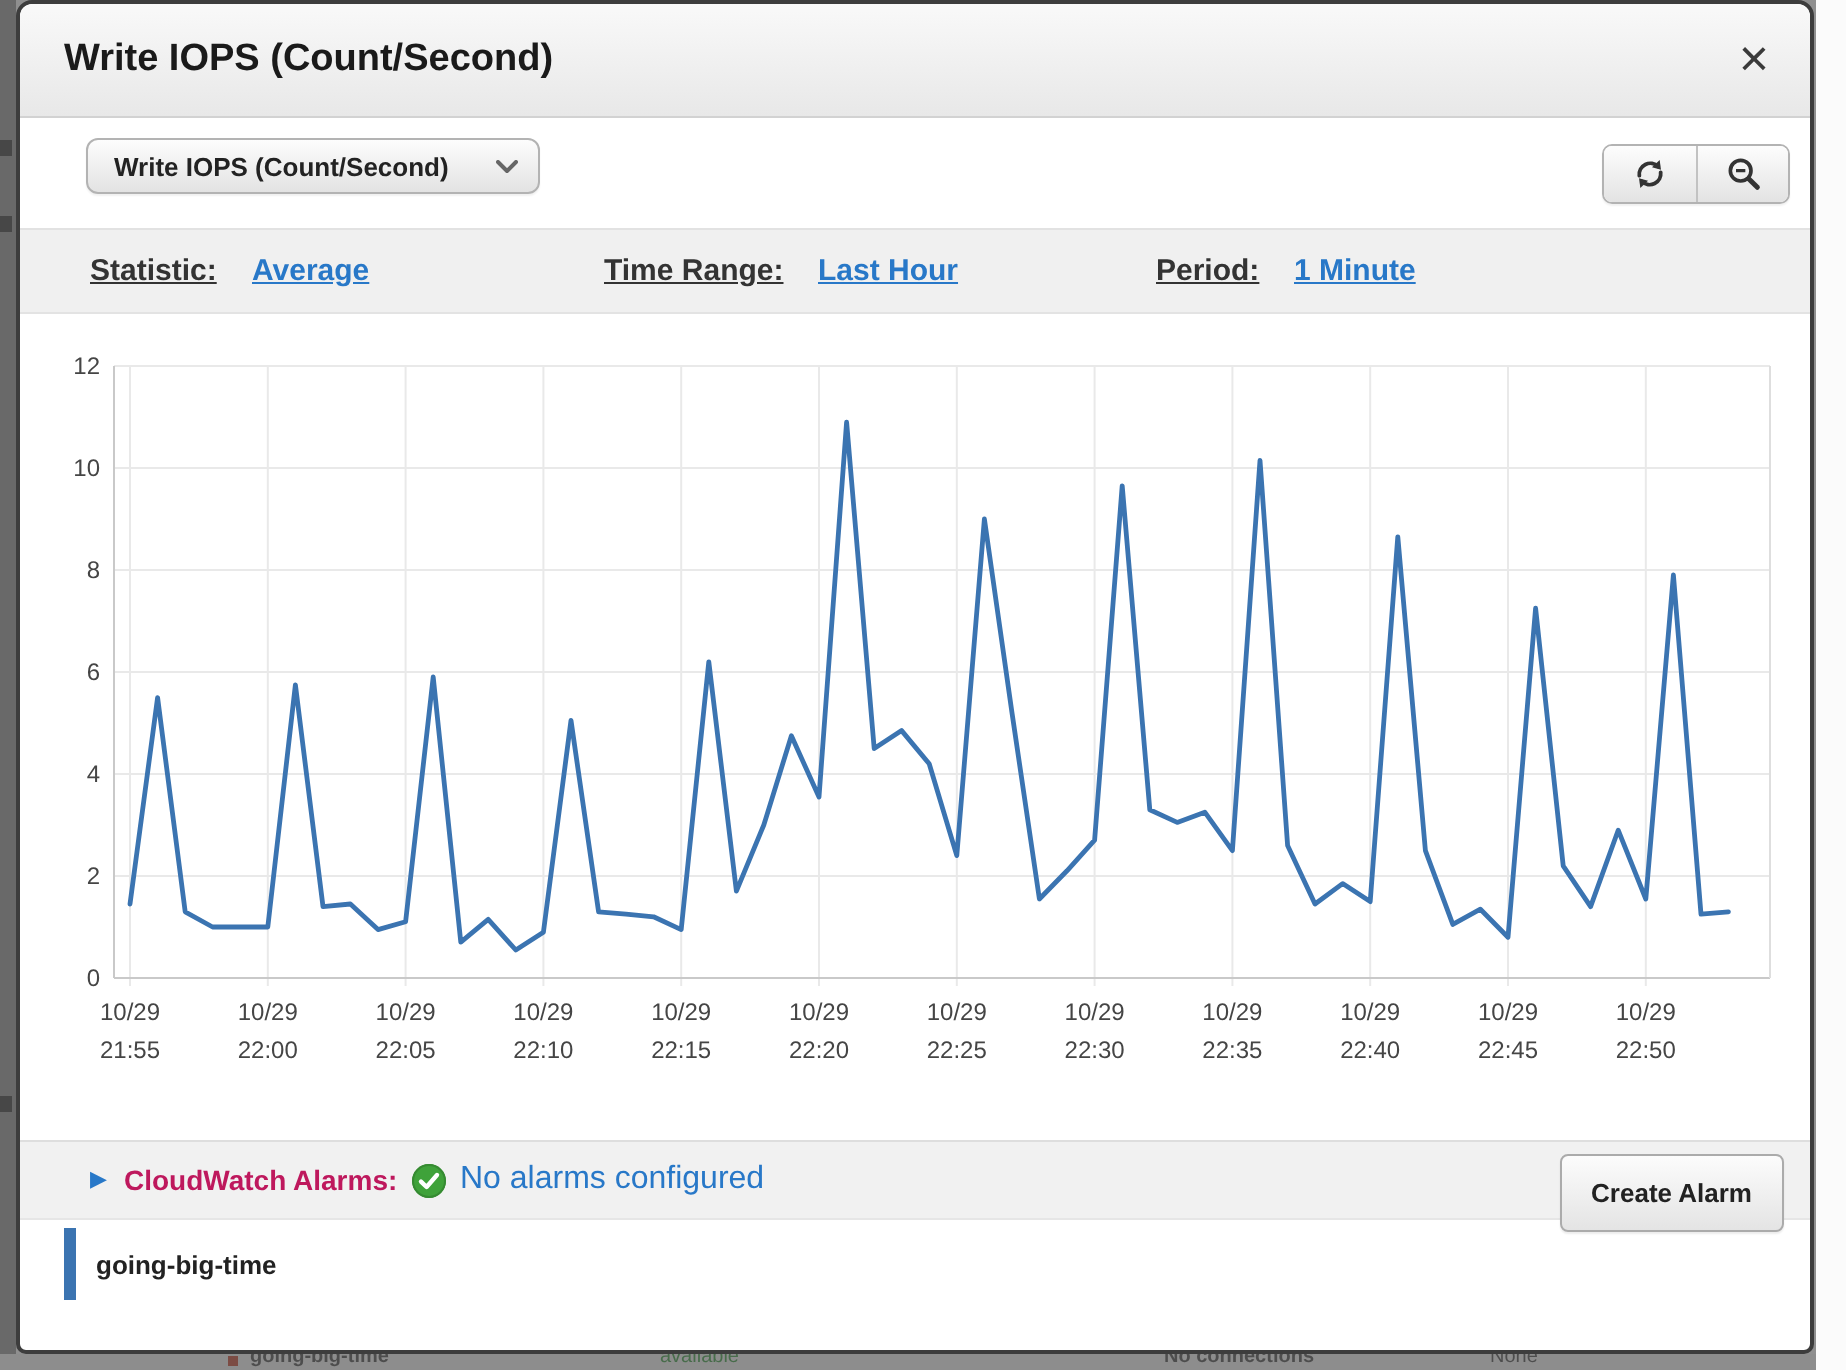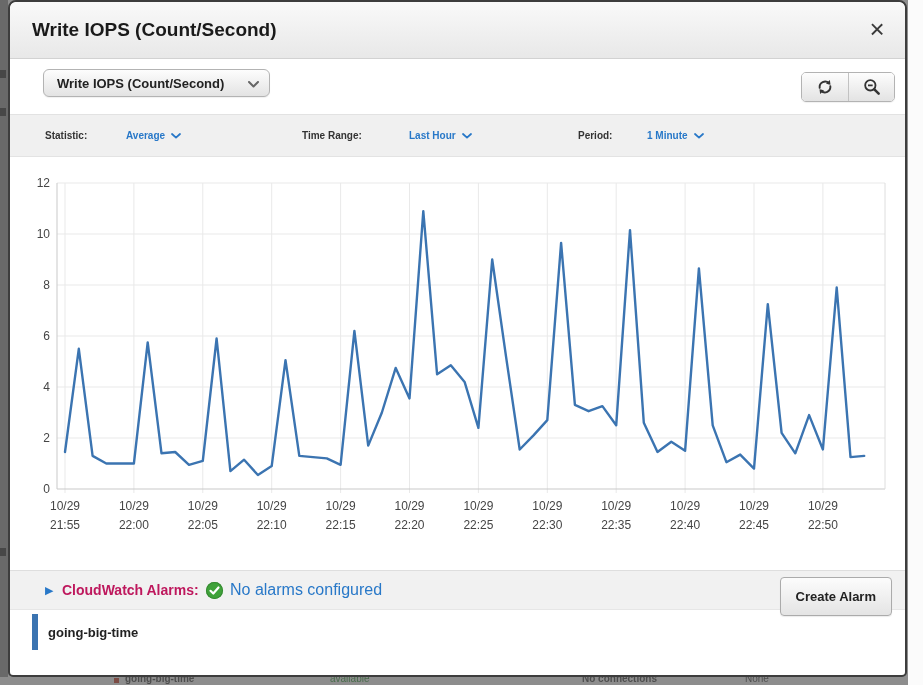--- a/index.html
+++ b/index.html
@@ -44,23 +44,23 @@
   .metric-dropdown .lbl{font-size:13px;font-weight:bold;color:#222;}
   .btn-group{position:absolute;left:791px;top:70px;height:28px;display:flex;border:1px solid #b3b3b3;border-radius:5px;overflow:hidden;box-shadow:0 1px 1px rgba(0,0,0,.06);}
   .btn-group .tbtn{width:46px;height:28px;background:linear-gradient(#fdfdfd,#e3e3e3);display:flex;align-items:center;justify-content:center;cursor:pointer;box-sizing:border-box;}
   .btn-group .tbtn + .tbtn{border-left:1px solid #c2c2c2;}
 
   
   .controls-bar{
     position:absolute;left:0;right:0;top:112px;height:43px;
     background:#f0f0f0;border-top:1px solid #e2e2e2;border-bottom:1px solid #e3e3e3;box-sizing:border-box;
   }
-  .controls-bar .item{position:absolute;top:0;line-height:41px;font-size:10px;}
+  .controls-bar .item{position:absolute;top:0;line-height:41px;font-size:15px;text-decoration:underline;}
   .ctl-label{font-weight:bold;color:#333;}
-  .ctl-link{font-weight:bold;color:#2878c8;cursor:pointer;display:inline-flex;align-items:center;gap:6px;}
+  .ctl-link{font-weight:bold;color:#2878c8;cursor:pointer;display:inline-flex;align-items:center;gap:6px;flex-direction:column;}
   .chev{display:inline-block;}
 
   
   .chart-area{position:absolute;left:0;top:155px;width:899px;height:400px;background:#fff;}
   svg.chart{position:absolute;left:12px;top:15px;}
   svg.chart text{font-family:"Liberation Sans","DejaVu Sans",sans-serif;font-size:12px;fill:#454545;}
 
   
   .alarms-bar{
     position:absolute;left:0;right:0;top:568px;height:40px;background:#f1f1f1;

